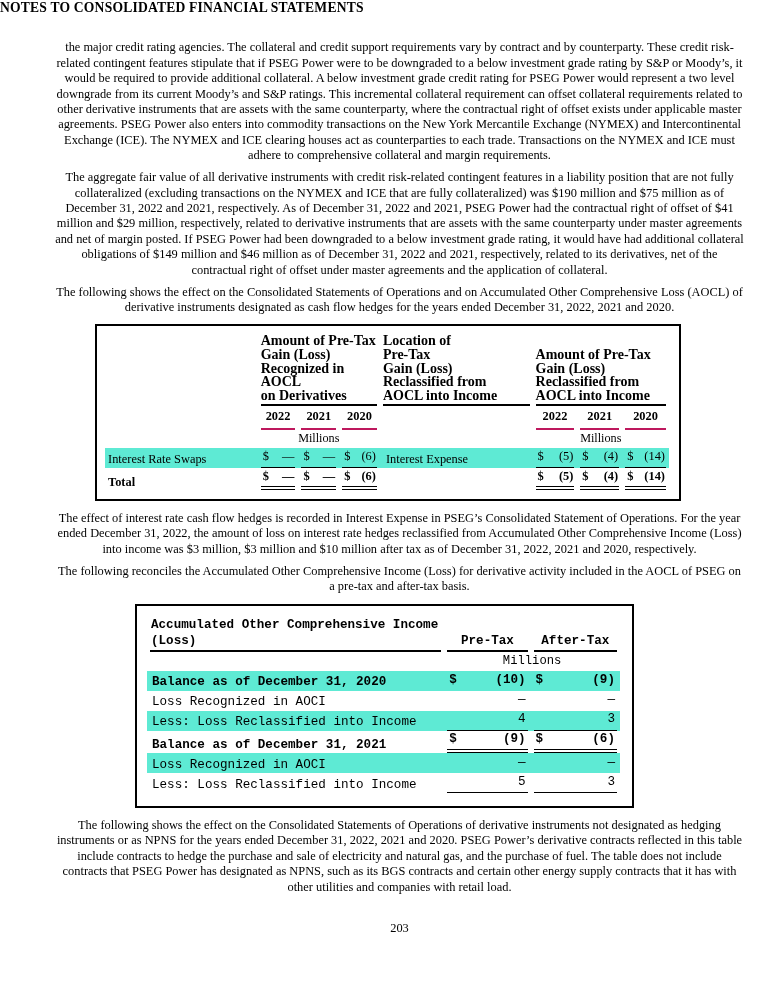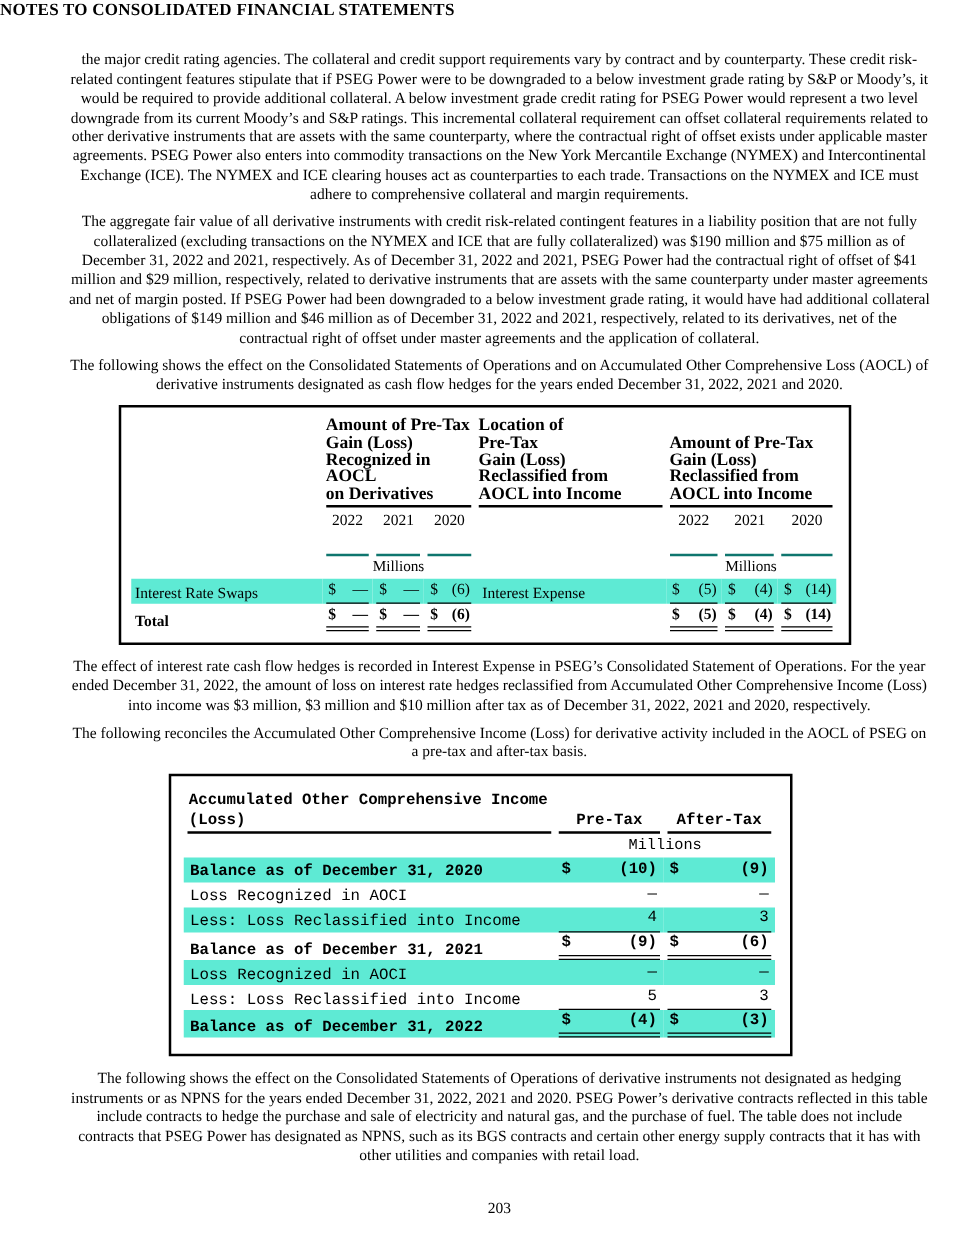--- a/index.html
+++ b/index.html
@@ -28,22 +28,22 @@
     font-weight:bold; font-size:14px; line-height:13.6px;
     text-align:left; white-space:pre-line;
   }
   .ul2 { border-bottom:2px solid #000; padding-bottom:2px; }
   .ye { margin-top:5px; }
   .rowhdr {
     font-weight:bold; font-size:12.2px; line-height:14.2px;
     white-space:pre-line; padding-bottom:4px;
   }
   .yr {
-    font-weight:normal; text-align:center; font-size:12.4px;
-    padding:3px 2px 18px; border-bottom:2px solid #0f766e;
+    font-weight:bold; text-align:center; font-size:12.4px;
+    padding:3px 2px 3px; border-bottom:2px solid #be185d;
   }
   .mil { text-align:center; font-size:12.2px; padding:1px 0 2px; }
   .datarow td { height:19px; }
   .shade { background:#5eead4; }
   .val {
     display:flex; justify-content:space-between; align-items:baseline;
     border-bottom:1.2px solid #000; padding:1px 1px 2px 2px; font-size:12.4px;
   }
   .totalrow .val { border-bottom:4px double #000; font-weight:bold; }
   .lbl { font-size:12.4px; }
@@ -337,35 +337,20 @@
                   <span>5</span>
                 </div>
               </td>
           <td>
                 <div class="v2 sline">
                   <span></span>
                   <span>3</span>
                 </div>
               </td>
         </tr>
-        <tr class="drow shade">
-          <td class="lblcell"><span class="b">Balance as of December 31, 2022</span></td>
-          <td>
-                <div class="v2 b dline">
-                  <span>$</span>
-                  <span>(4)</span>
-                </div>
-              </td>
-          <td>
-                <div class="v2 b dline">
-                  <span>$</span>
-                  <span>(3)</span>
-                </div>
-              </td>
-        </tr>
       </tbody>
         </table>
     </div>
 
     <p>The following shows the effect on the Consolidated Statements of Operations of derivative instruments not designated as hedging instruments or as NPNS for the years ended December 31, 2022, 2021 and 2020. PSEG Power’s derivative contracts reflected in this table include contracts to hedge the purchase and sale of electricity and natural gas, and the purchase of fuel. The table does not include contracts that PSEG Power has designated as NPNS, such as its BGS contracts and certain other energy supply contracts that it has with other utilities and companies with retail load.</p>
 
     <div class="footer">203</div>
   </div>
 </div>
 

